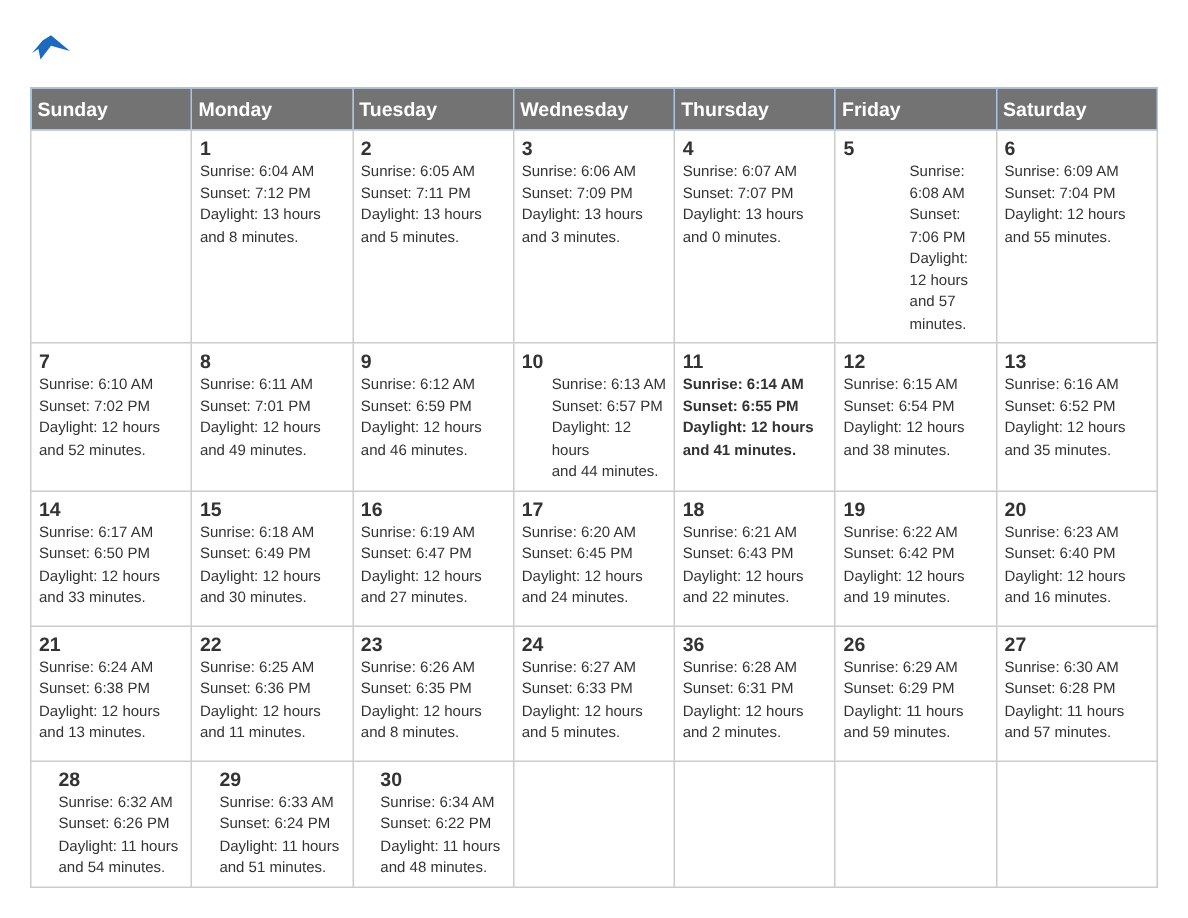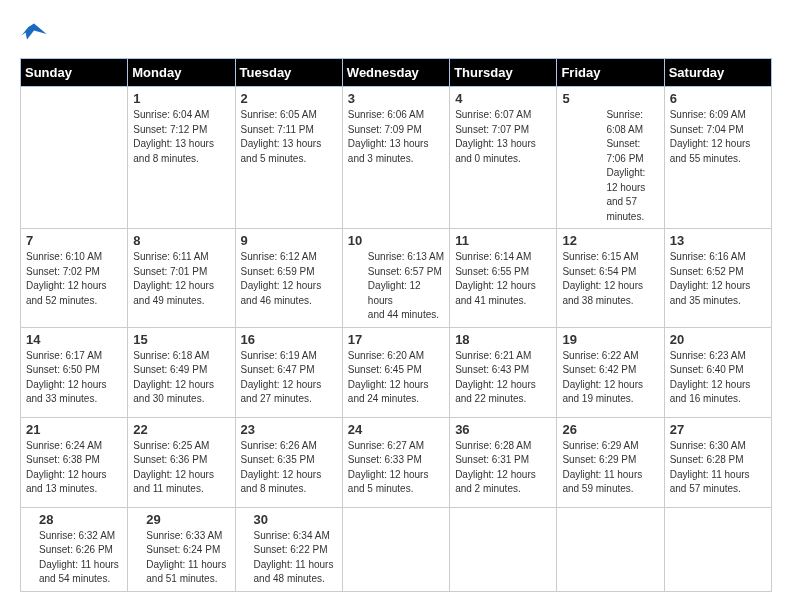--- a/index.html
+++ b/index.html
@@ -45,21 +45,21 @@
     .subtitle {
       font-size: 16px;
       color: #555;
     }
     table {
       width: 100%;
       border-collapse: collapse;
       table-layout: fixed;
     }
     thead tr th {
-      background-color: #000000;
+      background-color: #737373;
       color: #fff;
       padding: 6px 4px;
       font-size: 13px;
       font-weight: bold;
       text-align: left;
       border: 1px solid #aac4e8;
     }
     tbody tr td {
       border: 1px solid #ccc;
       vertical-align: top;
@@ -185,21 +185,21 @@
         </td>
         <td>
           <div class="day-number">10</div>
           <div class="day-info" style="white-space: pre-line; margin-left: 20px;">Sunrise: 6:13 AM
 Sunset: 6:57 PM
 Daylight: 12 hours
 and 44 minutes.</div>
         </td>
         <td>
           <div class="day-number">11</div>
-          <div class="day-info" style="white-space: pre-line;">Sunrise: 6:14 AM
+          <div class="day-info" style="white-space: pre-line; font-weight: bold;">Sunrise: 6:14 AM
 Sunset: 6:55 PM
 Daylight: 12 hours
 and 41 minutes.</div>
         </td>
         <td>
           <div class="day-number">12</div>
           <div class="day-info" style="white-space: pre-line;">Sunrise: 6:15 AM
 Sunset: 6:54 PM
 Daylight: 12 hours
 and 38 minutes.</div>

